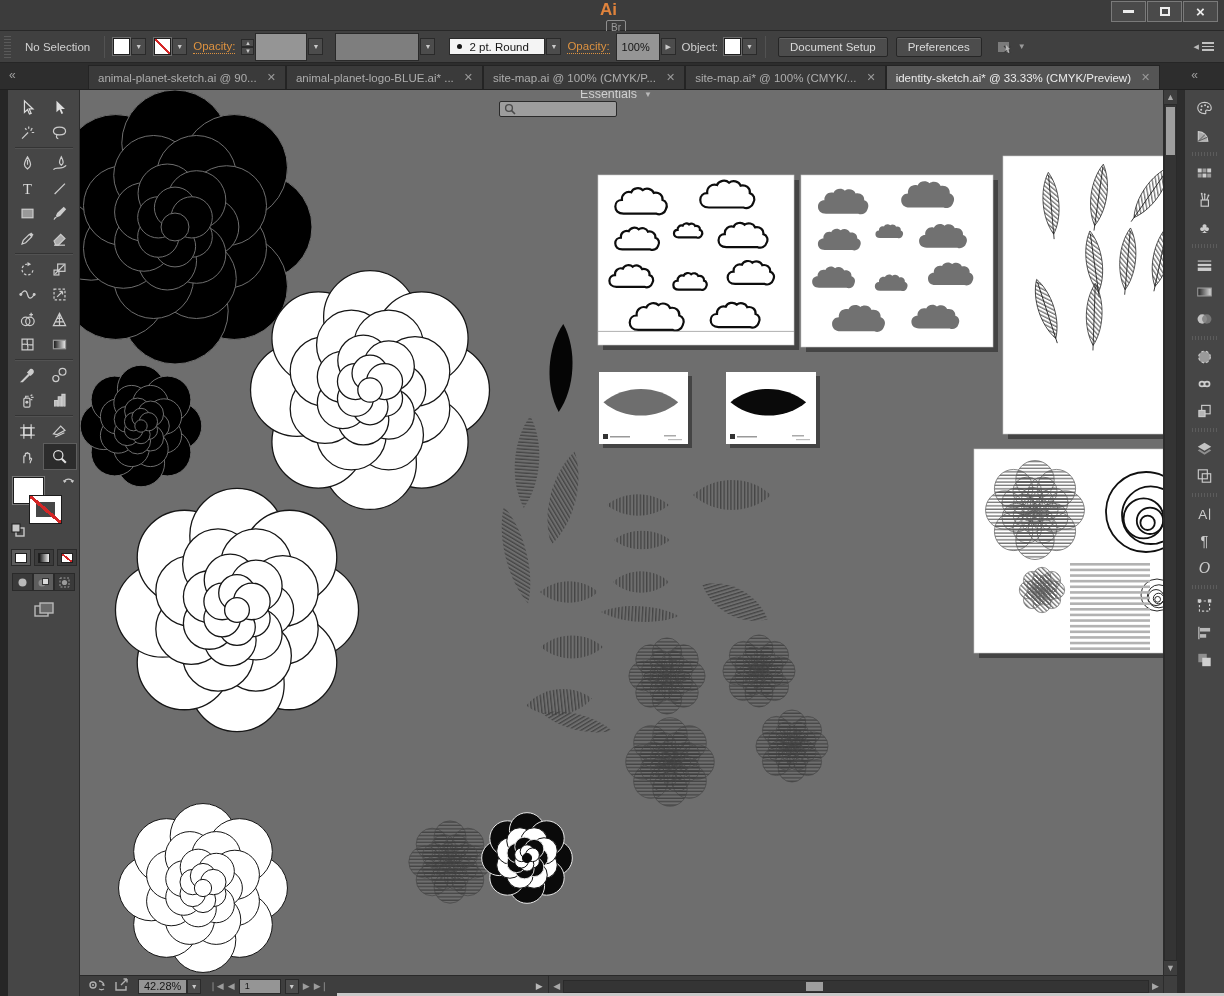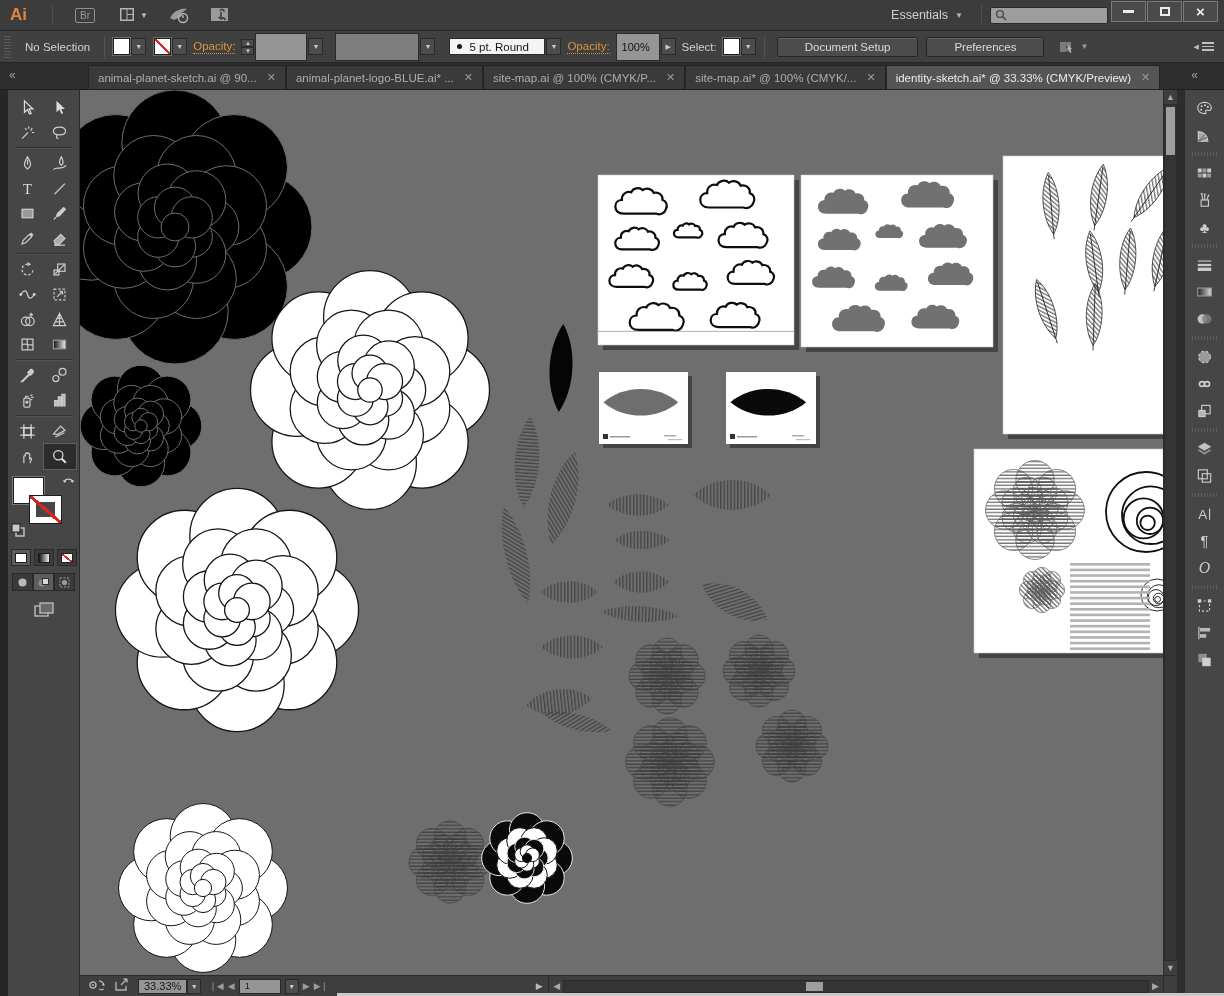--- a/index.html
+++ b/index.html
@@ -1,20 +1,20 @@
 <!DOCTYPE html>
 <html><head>
 <meta charset="utf-8">
 <style>
   * { box-sizing: border-box; }
   body { margin:0; background:#1e1e1e; font-family:"Liberation Sans",sans-serif; }
   .app { position:relative; width:1224px; height:996px; background:#2d2d2d; overflow:hidden; color:#c8c8c8; font-size:12px; }
 
   
-  .menubar { height:31px; background:#3c3c3c; border-bottom:1px solid #282828; display:flex; align-items:center; padding-left:8px; position:relative; }
+  .menubar { height:31px; background:#3c3c3c; border-bottom:1px solid #282828; display:flex; align-items:center; padding-left:8px; position:relative;flex-direction:column; }
   .ai-logo { color:#e0833c; font-weight:bold; font-size:17px; width:36px; text-align:left; padding-left:2px; }
   .menu-item { padding:0 13px; color:#d8d8d8; font-size:12.5px; cursor:default; }
   .mb-sep { width:1px; height:20px; background:#4e4e4e; margin:0 8px; }
   .br-btn { border:1px solid #8f8f8f; color:#9a9a9a; background:none; font-size:10px; padding:1px 4px; border-radius:2px; margin:0 14px; }
   .mb-icon { margin:0 10px; display:flex; align-items:center; gap:2px; color:#b5b5b5; }
   .caret { font-size:8px; color:#b9b9b9; }
   .ws-switch { display:flex; align-items:center; gap:7px; color:#d0d0d0; font-size:12.5px; margin:0 10px; }
   .searchbox { width:118px; height:17px; background:#9d9d9d; border:1px solid #2a2a2a; border-radius:2px; display:flex; align-items:center; padding:0 4px; gap:3px; margin-right:116px; }
   .searchbox input { border:none; background:transparent; outline:none; width:90px; font-size:11px; color:#222; }
   .win-controls { position:absolute; top:1px; right:6px; display:flex; }
@@ -32,21 +32,21 @@
   .swatch-sm { width:17px; height:17px; background:#fff; border:1px solid #1f1f1f; outline:1px solid #6b6b6b; }
   .swatch-sm.none { position:relative; overflow:hidden; }
   .swatch-sm.none::after { content:""; position:absolute; inset:0;
     background:linear-gradient(to top right, transparent 44%, #d42626 44%, #d42626 56%, transparent 56%); }
   .caret-btn { width:15px; height:17px; background:#4c4c4c; border:1px solid #2a2a2a; color:#c9c9c9; font-size:7px; display:flex; align-items:center; justify-content:center; margin-left:1px; }
   .stepper { display:flex; flex-direction:column; margin-right:1px; }
   .stepper span { width:13px; height:8px; background:#4c4c4c; border:1px solid #2a2a2a; color:#c9c9c9; font-size:6px; line-height:6px; text-align:center; }
   .field-gray { background:#959595; color:#161616; height:28px; min-width:44px; padding:0 5px; font-size:11px; display:flex; align-items:center; border:1px solid #2a2a2a; }
   .field-white { background:#f4f4f4; color:#161616; height:17px; padding:0 7px; font-size:11.5px; display:flex; align-items:center; gap:7px; border:1px solid #2a2a2a; min-width:96px; }
   .dot { width:5px; height:5px; border-radius:50%; background:#161616; }
-  .cb-btn { background:#4c4c4c; border:1px solid #262626; box-shadow:inset 0 1px 0 #616161; border-radius:2px; color:#dadada; font-size:11.5px; padding:3px 27px; margin:12px 4px; white-space:nowrap; }
+  .cb-btn { background:#4c4c4c; border:1px solid #262626; box-shadow:inset 0 1px 0 #616161; border-radius:2px; color:#dadada; font-size:11.5px; padding:3px 11px; margin:12px 4px; white-space:nowrap; }
   .panel-menu { position:absolute; right:10px; display:flex; align-items:center; gap:3px; }
   .pm-lines { display:flex; flex-direction:column; gap:2px; }
   .pm-lines i { display:block; width:12px; height:1.5px; background:#c0c0c0; }
 
   
   .tabbar { height:27px; background:#2d2d2d; border-bottom:1px solid #202020; display:flex; align-items:flex-end; padding-left:88px; position:relative; }
   .collapse-chev { position:absolute; top:5px; color:#9f9f9f; font-size:12px; }
   .tab { height:24px; display:flex; align-items:center; gap:10px; padding:0 9px; background:#3a3a3a; border:1px solid #242424; border-bottom:none; color:#adadad; font-size:11.5px; white-space:nowrap; }
   .tab.active { background:#555; color:#ececec; }
   .tab-close { font-size:11px; color:#9a9a9a; line-height:1; }
@@ -187,27 +187,27 @@
         <span>▼</span>
       </span>
     <span class="field-gray" style="min-width:52px"></span>
     <span class="caret-btn">▼</span>
     <span style="width:12px"></span>
     <span class="field-gray" style="min-width:84px;background:#7e7e7e"></span>
     <span class="caret-btn">▼</span>
     <span style="width:14px"></span>
     <span class="field-white">
       <span class="dot"></span>
-      <span>5 pt. Round</span>
+      <span>2 pt. Round</span>
     </span>
     <span class="caret-btn">▼</span>
     <span class="cb-accent">Opacity:</span>
     <span class="field-gray">100%</span>
     <span class="caret-btn">▶</span>
-    <span class="cb-label">Select:</span>
+    <span class="cb-label">Object:</span>
     <span class="swatch-sm"></span>
     <span class="caret-btn">▼</span>
     <div class="cb-div"></div>
     <button class="cb-btn">Document Setup</button>
     <button class="cb-btn">Preferences</button>
     <span class="mb-icon" style="opacity:.75">
       <svg width="20" height="16" viewBox="0 0 20 16">
           <rect x="2" y="3" width="11" height="10" fill="#8f8f8f"></rect>
           <path d="M8,7 L15,14 M15,7 L8,14" stroke="#3a3a3a" stroke-width="1.2"></path>
           <path d="M10,6 l4,4 l-1.5,.5 l1,3 l-1.5,.5 l-1,-3 l-1.5,1 Z" fill="#dcdcdc"></path>
@@ -1314,21 +1314,21 @@
                 <path d="M16,5 l0,3 l-2.5,-1 Z" fill="#b0b0b0"></path>
               </svg>
           </span>
           <span>
             <svg width="16" height="14" viewBox="0 0 16 14">
                 <path d="M2,4 V12 H12 V8" fill="none" stroke="#b0b0b0" stroke-width="1.4"></path>
                 <path d="M7,7 L13,1 M13,1 h-3.5 M13,1 v3.5" stroke="#b0b0b0" stroke-width="1.4" fill="none"></path>
               </svg>
           </span>
         </div>
-        <span class="sb-field">33.33%</span>
+        <span class="sb-field">42.28%</span>
         <span class="sb-caret">▼</span>
         <div class="sb-nav">
           <span>❘◀</span>
           <span>◀</span>
           <span class="sb-field" style="min-width:42px">1</span>
           <span class="sb-caret">▼</span>
           <span>▶</span>
           <span>▶❘</span>
         </div>
         <div class="sb-status">

